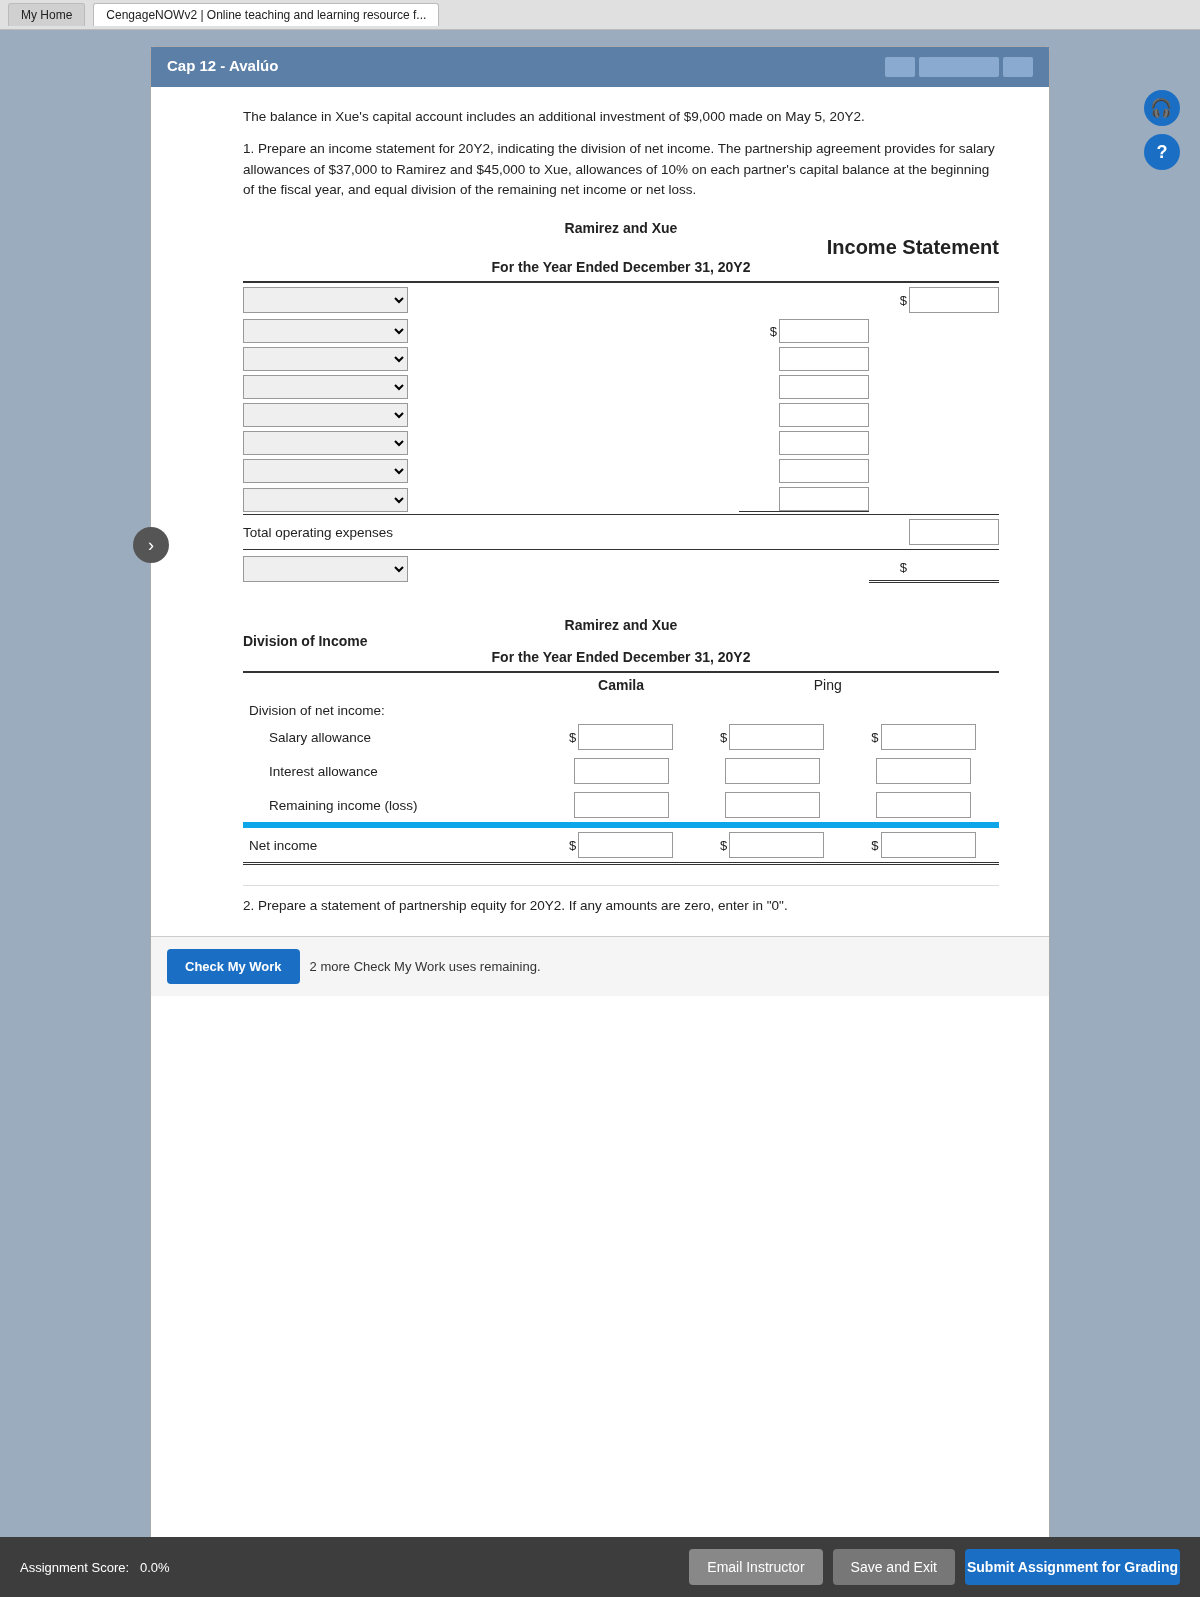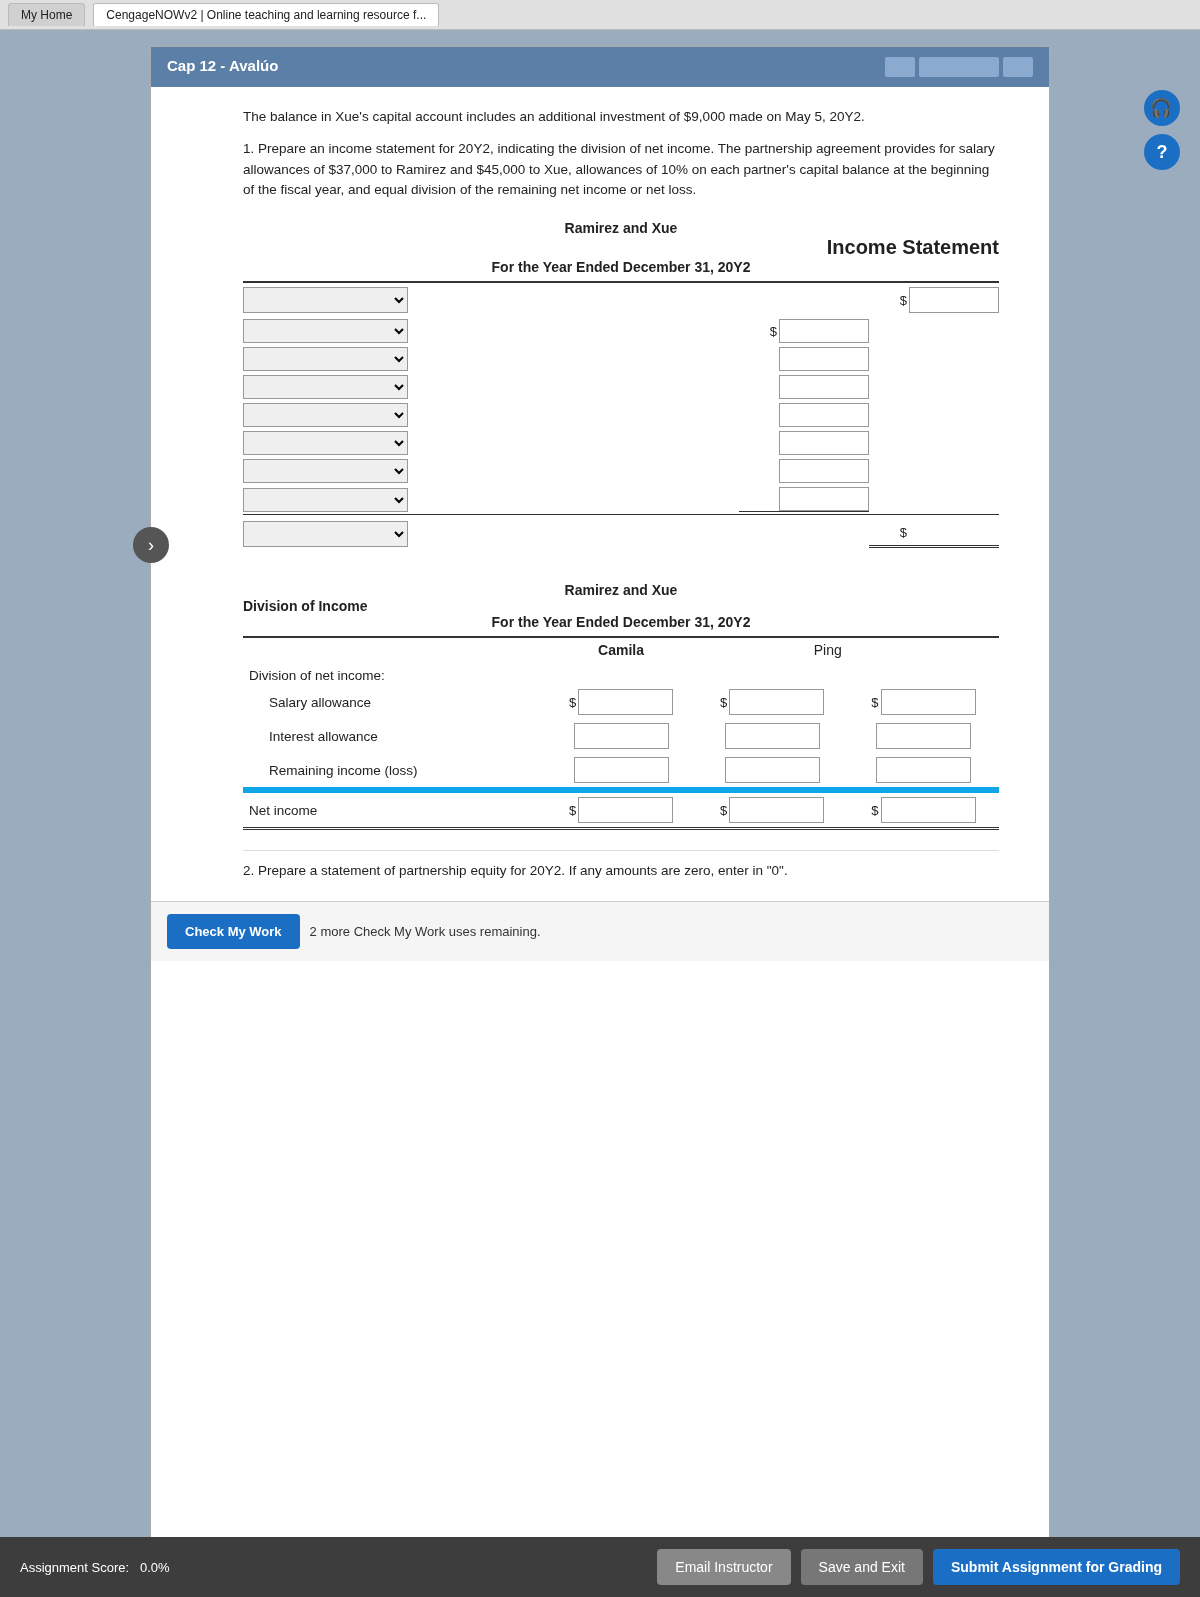--- a/index.html
+++ b/index.html
@@ -121,20 +121,27 @@
             <div style="flex:1;">
               <select style="width:165px;height:24px;border:1px solid #999;font-size:13px;"></select>
             </div>
             <div style="width:130px;text-align:right;border-bottom:1px solid #333;">
               <input type="text" style="width: 90px; height: 24px; border: 1px solid rgb(153, 153, 153); text-align: right; font-size: 13px; padding: 0px 4px;">
             </div>
             <div style="width:130px;"></div>
           </div>
         </div>
 
+        <div style="display:flex;align-items:center;padding:4px 0;min-height:30px;border-top:1px solid #333;">
+          <div style="flex:1;font-size:13.5px;">Total operating expenses</div>
+          <div style="width:130px;"></div>
+          <div style="width:130px;text-align:right;">
+            <input type="text" style="width: 90px; height: 26px; border: 1px solid rgb(153, 153, 153); text-align: right; font-size: 13px; padding: 0px 4px;">
+          </div>
+        </div>
 
         <div style="display:flex;align-items:center;padding:4px 0;min-height:30px;border-top:1px solid #333;">
           <div style="flex:1;">
             <select style="width:165px;height:26px;border:1px solid #999;font-size:13px;"></select>
           </div>
           <div style="width:130px;"></div>
           <div style="display:flex;align-items:center;gap:2px;width:130px;justify-content:flex-end;border-bottom:3px double #333;">
             <span style="font-size:13px;">$</span>
             <input type="text" style="width: 90px; height: 26px; border: none; text-align: right; font-size: 13px; padding: 0px 4px; outline: none;">
           </div>
@@ -249,16 +256,16 @@
 
   <div style="position:fixed;bottom:0;left:0;right:0;background:#3d3d3d;color:#fff;padding:12px 20px;display:flex;align-items:center;gap:10px;z-index:100;">
     <span style="font-size:13px;">
       <span>Assignment Score:</span>
       &nbsp;
       <span>0.0%</span>
     </span>
     <div style="flex:1;"></div>
     <button style="background:#888;color:#fff;border:none;padding:10px 18px;font-size:14px;border-radius:4px;cursor:pointer;">Email Instructor</button>
     <button style="background:#777;color:#fff;border:none;padding:10px 18px;font-size:14px;border-radius:4px;cursor:pointer;">Save and Exit</button>
-    <button style="background:#1a6fc4;color:#fff;border:none;padding:10px 18px;font-size:14px;font-weight:bold;border-radius:4px;cursor:pointer;">Submit Assignment for Grading</button>
+    <button style="background:#1a6fc4;color:#fff;border:none;padding:10px 2px;font-size:14px;font-weight:bold;border-radius:4px;cursor:pointer;">Submit Assignment for Grading</button>
   </div>
 
 </div>
 
 </body></html>

